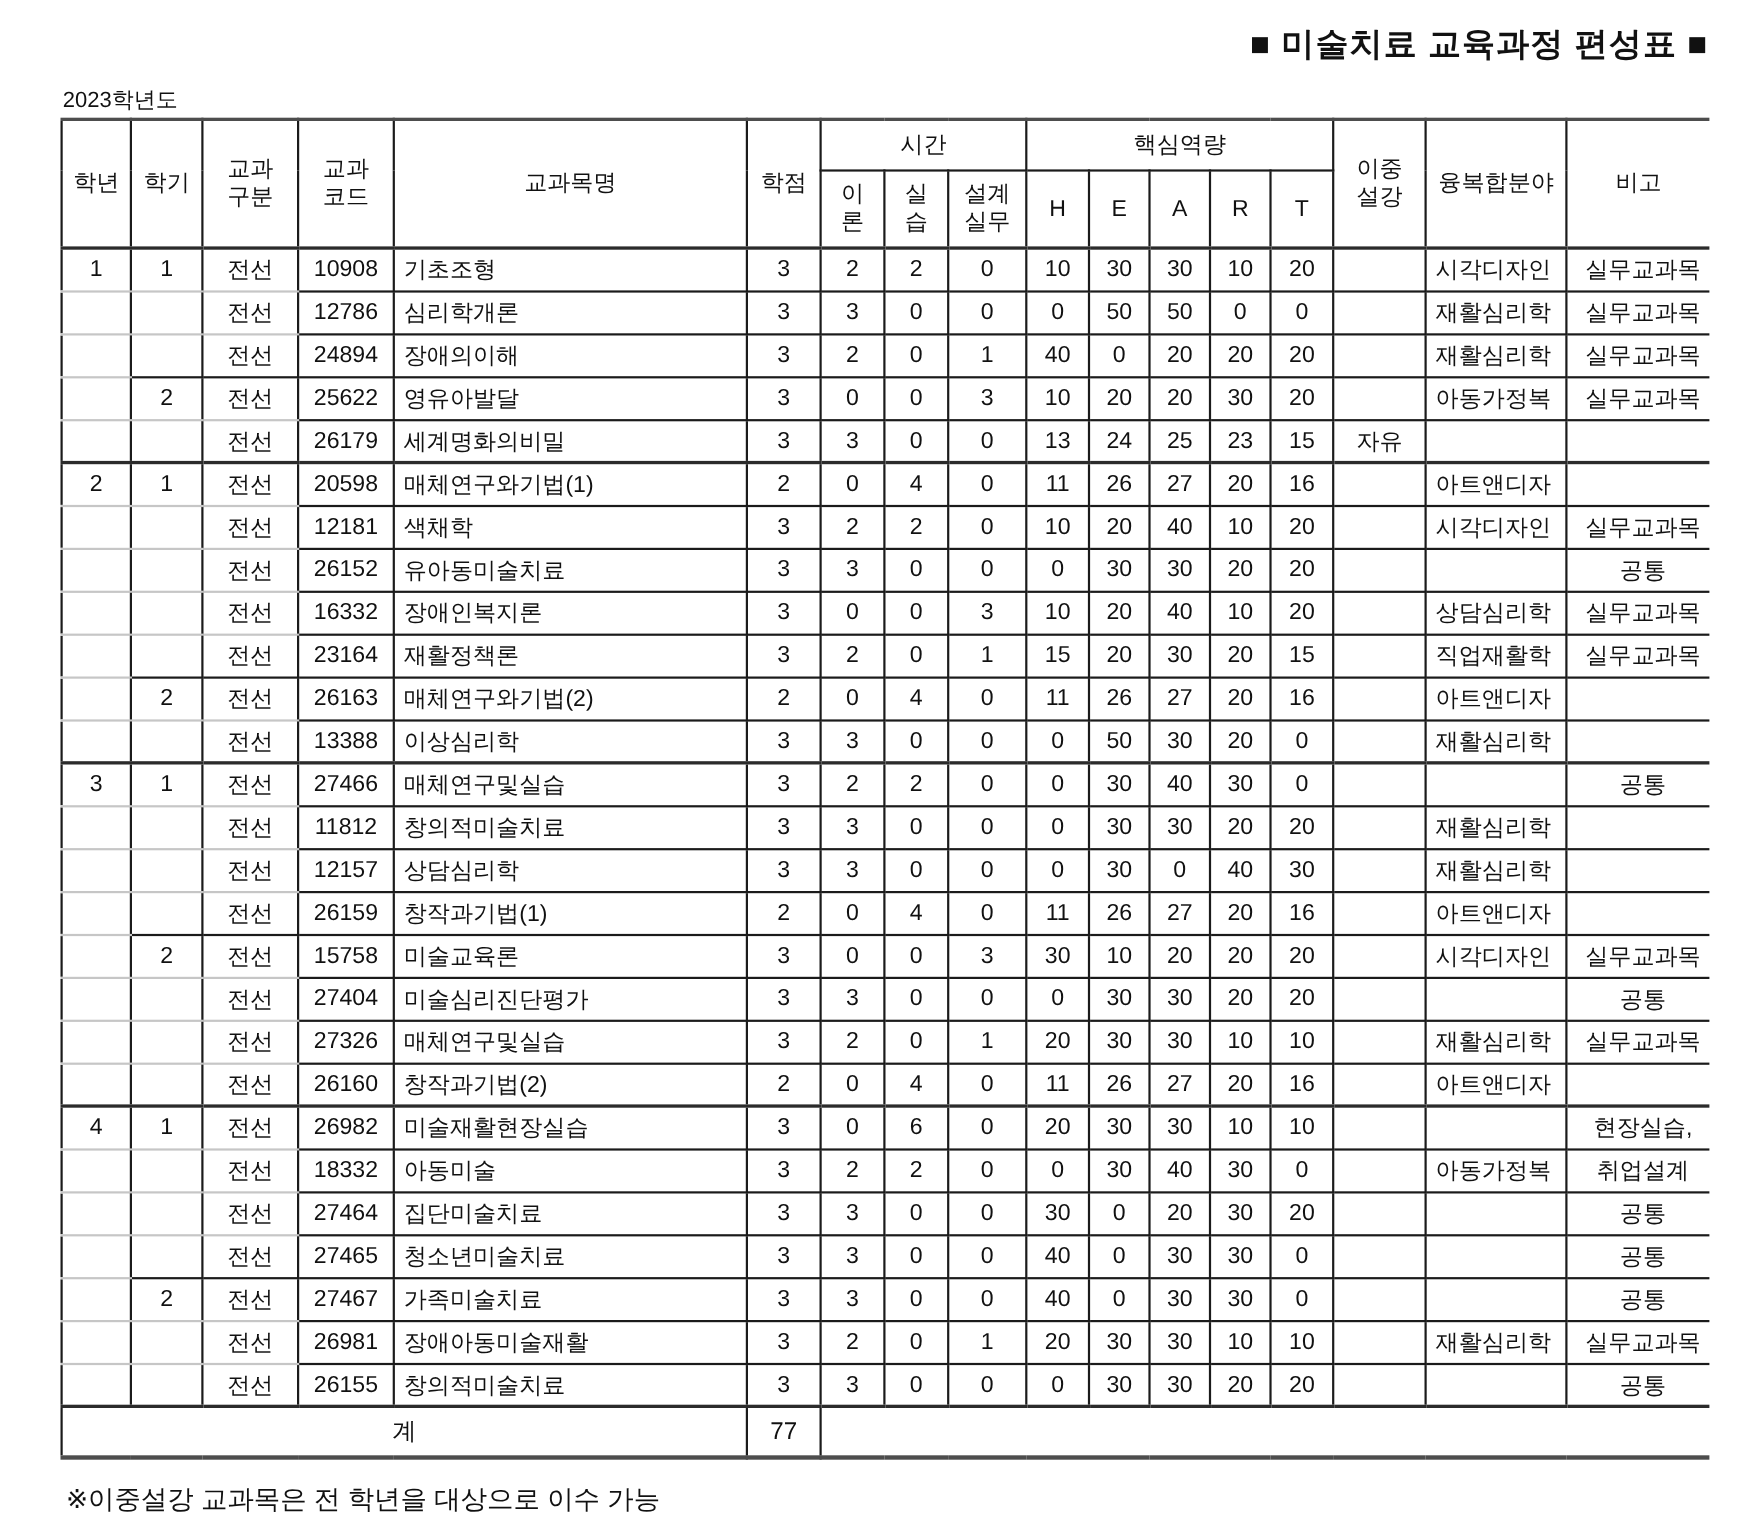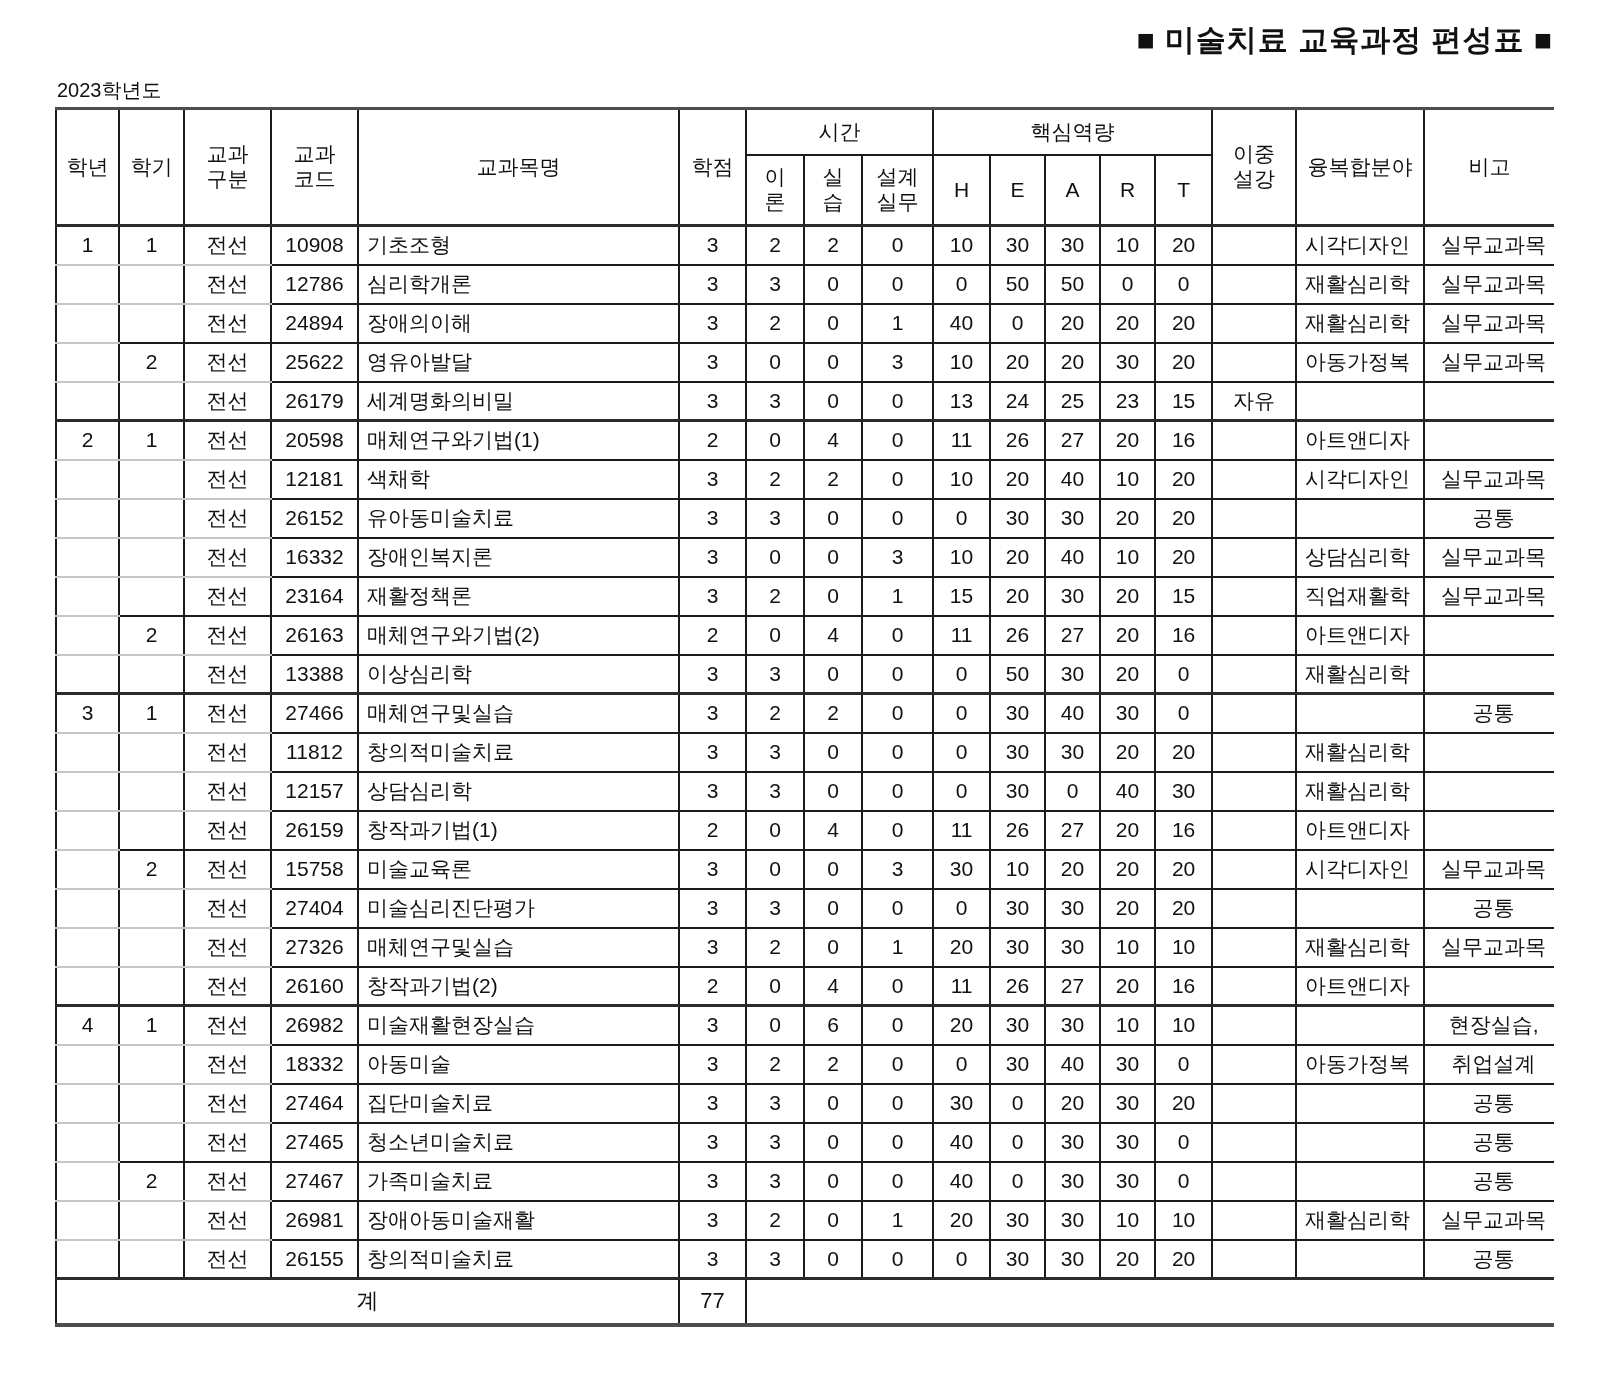--- a/index.html
+++ b/index.html
@@ -654,14 +654,15 @@
       </tbody>
     <tbody>
       <tr class="total-row">
         <td colspan="5">계</td>
         <td>77</td>
         <td colspan="11" class="total-empty"></td>
       </tr>
     </tbody>
   </table>
 
+  <div class="footnote">※이중설강 교과목은 전 학년을 대상으로 이수 가능</div>
 
 </div>
 
 </body></html>

